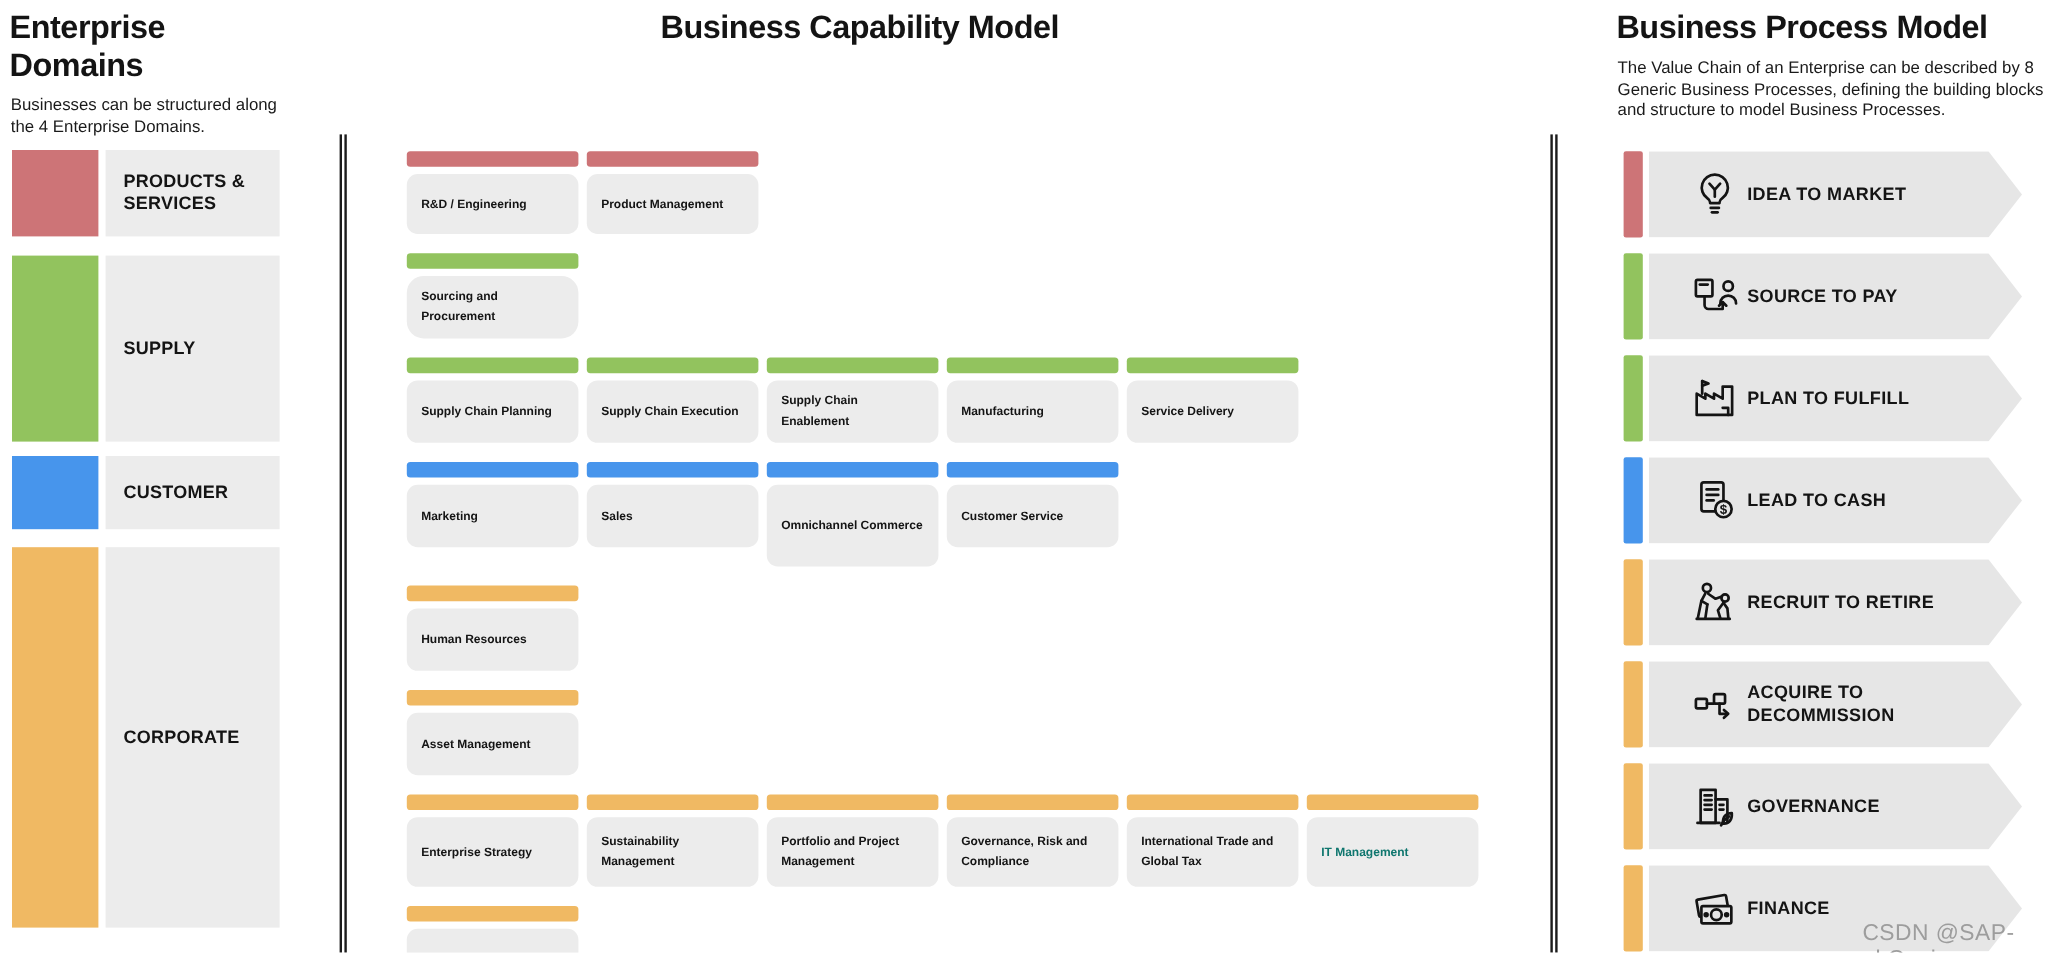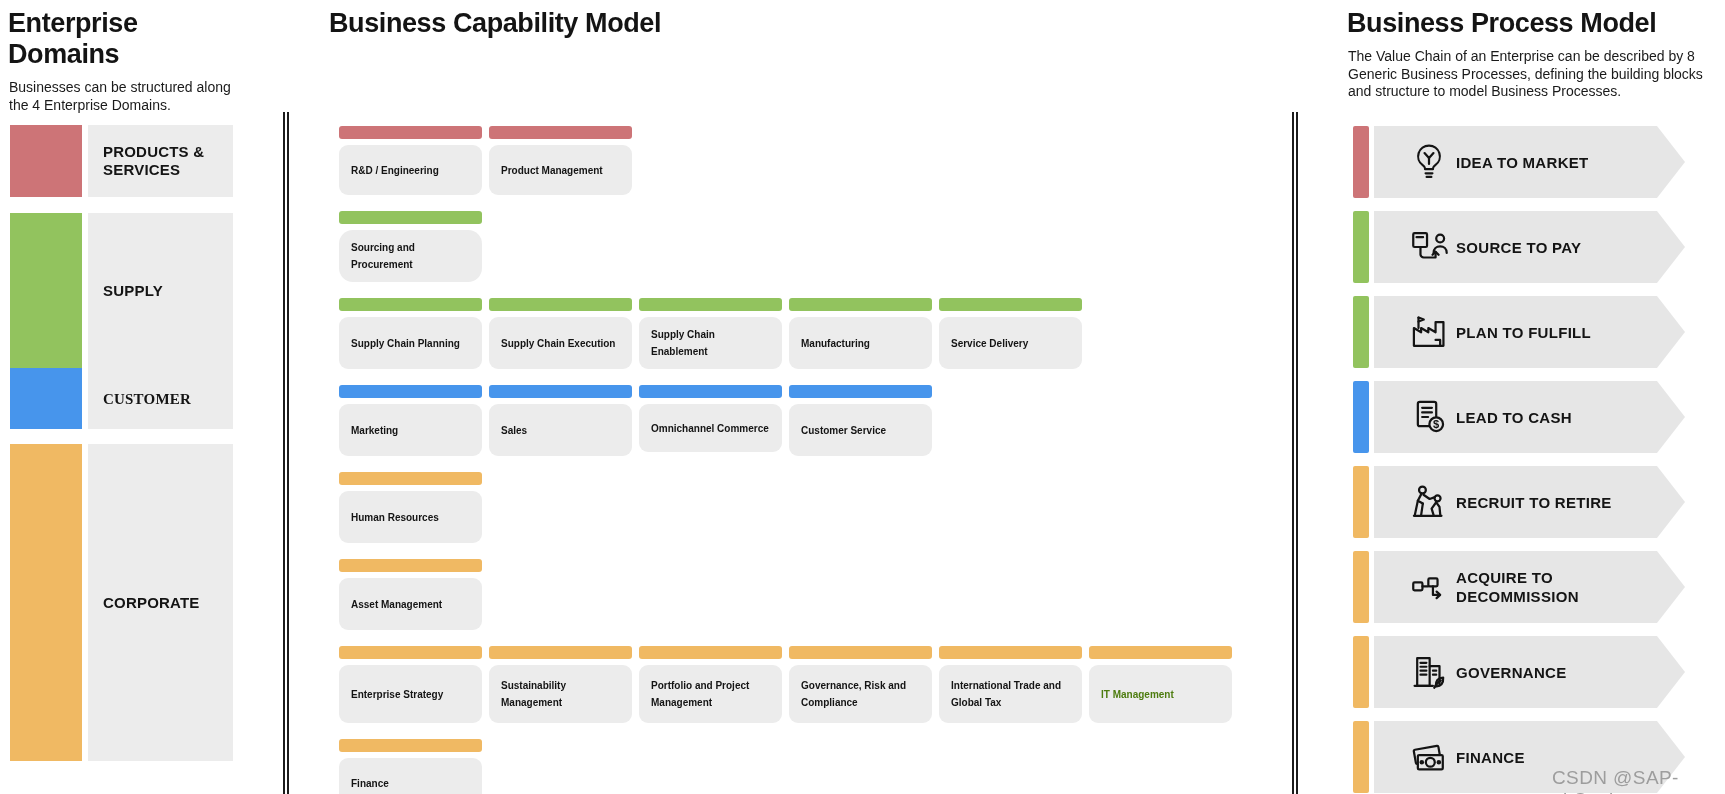--- a/index.html
+++ b/index.html
@@ -1,42 +1,42 @@
 <!DOCTYPE html>
 <html><head>
 <meta charset="utf-8">
 <style>
   html,body{margin:0;padding:0;background:#fff;}
   .page{position:relative;width:1725px;height:794px;background:#ffffff;overflow:hidden;
         font-family:"Liberation Sans",sans-serif;color:#141414;}
   .sec-title{margin:0;font-size:27px;font-weight:bold;letter-spacing:-0.4px;line-height:31px;}
   .sec-sub{margin:9px 0 0 1px;font-size:14px;line-height:17.5px;color:#1a1a1a;}
   .domains-hdr{position:absolute;left:8px;top:8px;width:232px;}
-  .caps-hdr{position:absolute;left:329px;top:8px;width:745px;}
+  .caps-hdr{position:absolute;left:344px;top:8px;width:745px;text-align:center;}
   .procs-hdr{position:absolute;left:1347px;top:8px;width:360px;}
 
   .divider{position:absolute;top:112px;bottom:0;width:2px;
            border-left:2px solid #1c1c1c;border-right:2px solid #1c1c1c;}
 
   
   .domain-rows{position:absolute;left:10px;top:125px;}
   .domain-row{display:flex;}
   .domain-color{width:72px;height:100%;}
   .domain-label{width:145px;height:100%;margin-left:6px;background:#ECECEC;
                 display:flex;align-items:center;box-sizing:border-box;padding-left:15px;
                 font-size:15px;font-weight:bold;letter-spacing:0.2px;line-height:18px;}
 
   
   .cap-grid{position:absolute;left:339px;top:126px;display:flex;flex-direction:column;gap:16px;}
   .cap-row{display:flex;gap:7px;}
   .cap-cell{width:143px;}
   .cap-bar{height:13px;border-radius:3px;}
   .cap-card{margin-top:6px;background:#ECECEC;border-radius:9px;display:flex;align-items:center;
             box-sizing:border-box;padding:2px 12px;font-size:10px;font-weight:bold;line-height:17px;}
-  .cap-card.muted{color:#4d7c0f;text-align:right;}
+  .cap-card.muted{color:#0f766e;text-align:right;}
 
   
   .proc-list{position:absolute;left:1353px;top:126px;display:flex;flex-direction:column;gap:13px;}
   .proc-row{display:flex;gap:5px;height:72px;}
   .proc-bar{width:16px;height:100%;border-radius:2px;}
   .proc-arrow{width:311px;height:100%;background:#E6E6E6;display:flex;align-items:center;
               clip-path:polygon(0 0,283px 0,100% 50%,283px 100%,0 100%);}
   .proc-icon{width:42px;height:42px;margin-left:34px;flex:none;}
   .proc-icon svg{width:42px;height:42px;display:block;}
   .proc-label{flex:1;padding:0 64px 0 6px;font-size:15px;font-weight:bold;
@@ -70,21 +70,21 @@
   <div class="domain-row" style="height: 72px;">
     <div class="domain-color" style="background: rgb(205, 116, 119);"></div>
     <div class="domain-label">PRODUCTS &amp; SERVICES</div>
   </div>
 
   <div class="domain-row" style="height: 155px; margin-top: 16px; border-radius: 26px;">
     <div class="domain-color" style="background: rgb(146, 195, 94);"></div>
     <div class="domain-label">SUPPLY</div>
   </div>
 
-  <div class="domain-row" style="height: 61px;  font-family: Liberation Serif, serif;">
+  <div class="domain-row" style="height: 61px; margin-top: 12px;">
     <div class="domain-color" style="background: rgb(71, 149, 236);"></div>
     <div class="domain-label">CUSTOMER</div>
   </div>
 
   <div class="domain-row" style="height: 317px; margin-top: 15px;">
     <div class="domain-color" style="background: rgb(240, 185, 99);"></div>
     <div class="domain-label">CORPORATE</div>
   </div>
 </div>
   <div class="cap-grid">
@@ -160,21 +160,21 @@
 
   <div class="cap-cell">
     <div class="cap-bar" style="background: rgb(71, 149, 236);"></div>
     <div class="cap-card" style="height: 52px;">
       <span>Sales</span>
     </div>
   </div>
 
   <div class="cap-cell">
     <div class="cap-bar" style="background: rgb(71, 149, 236);"></div>
-    <div class="cap-card" style="height: 48px;">
+    <div class="cap-card" style="height: 68px;">
       <span>Omnichannel Commerce</span>
     </div>
   </div>
 
   <div class="cap-cell">
     <div class="cap-bar" style="background: rgb(71, 149, 236);"></div>
     <div class="cap-card" style="height: 52px;">
       <span>Customer Service</span>
     </div>
   </div>

